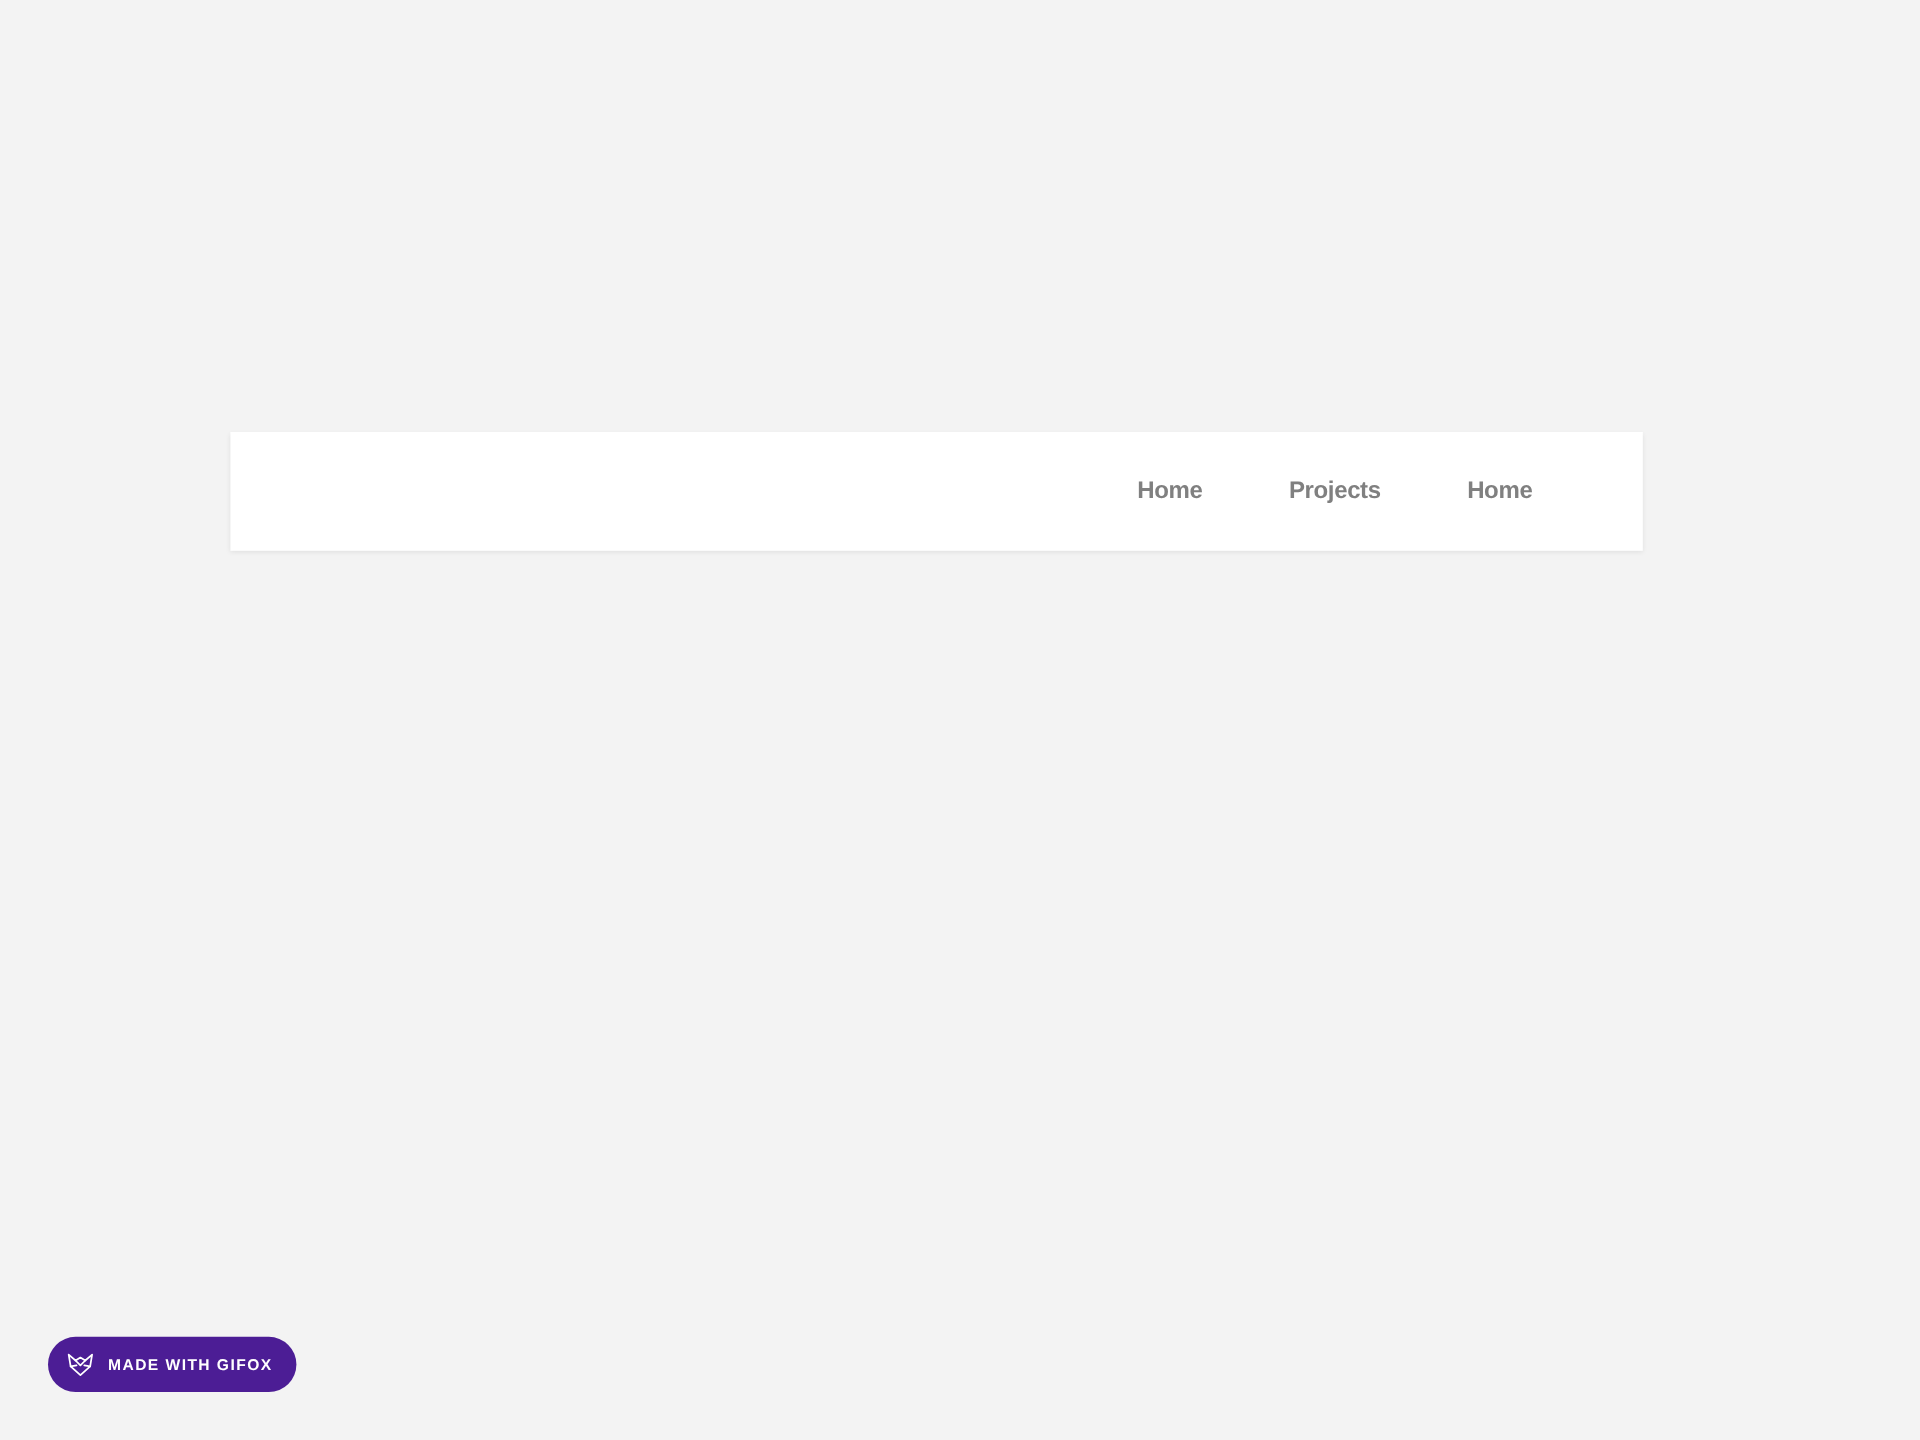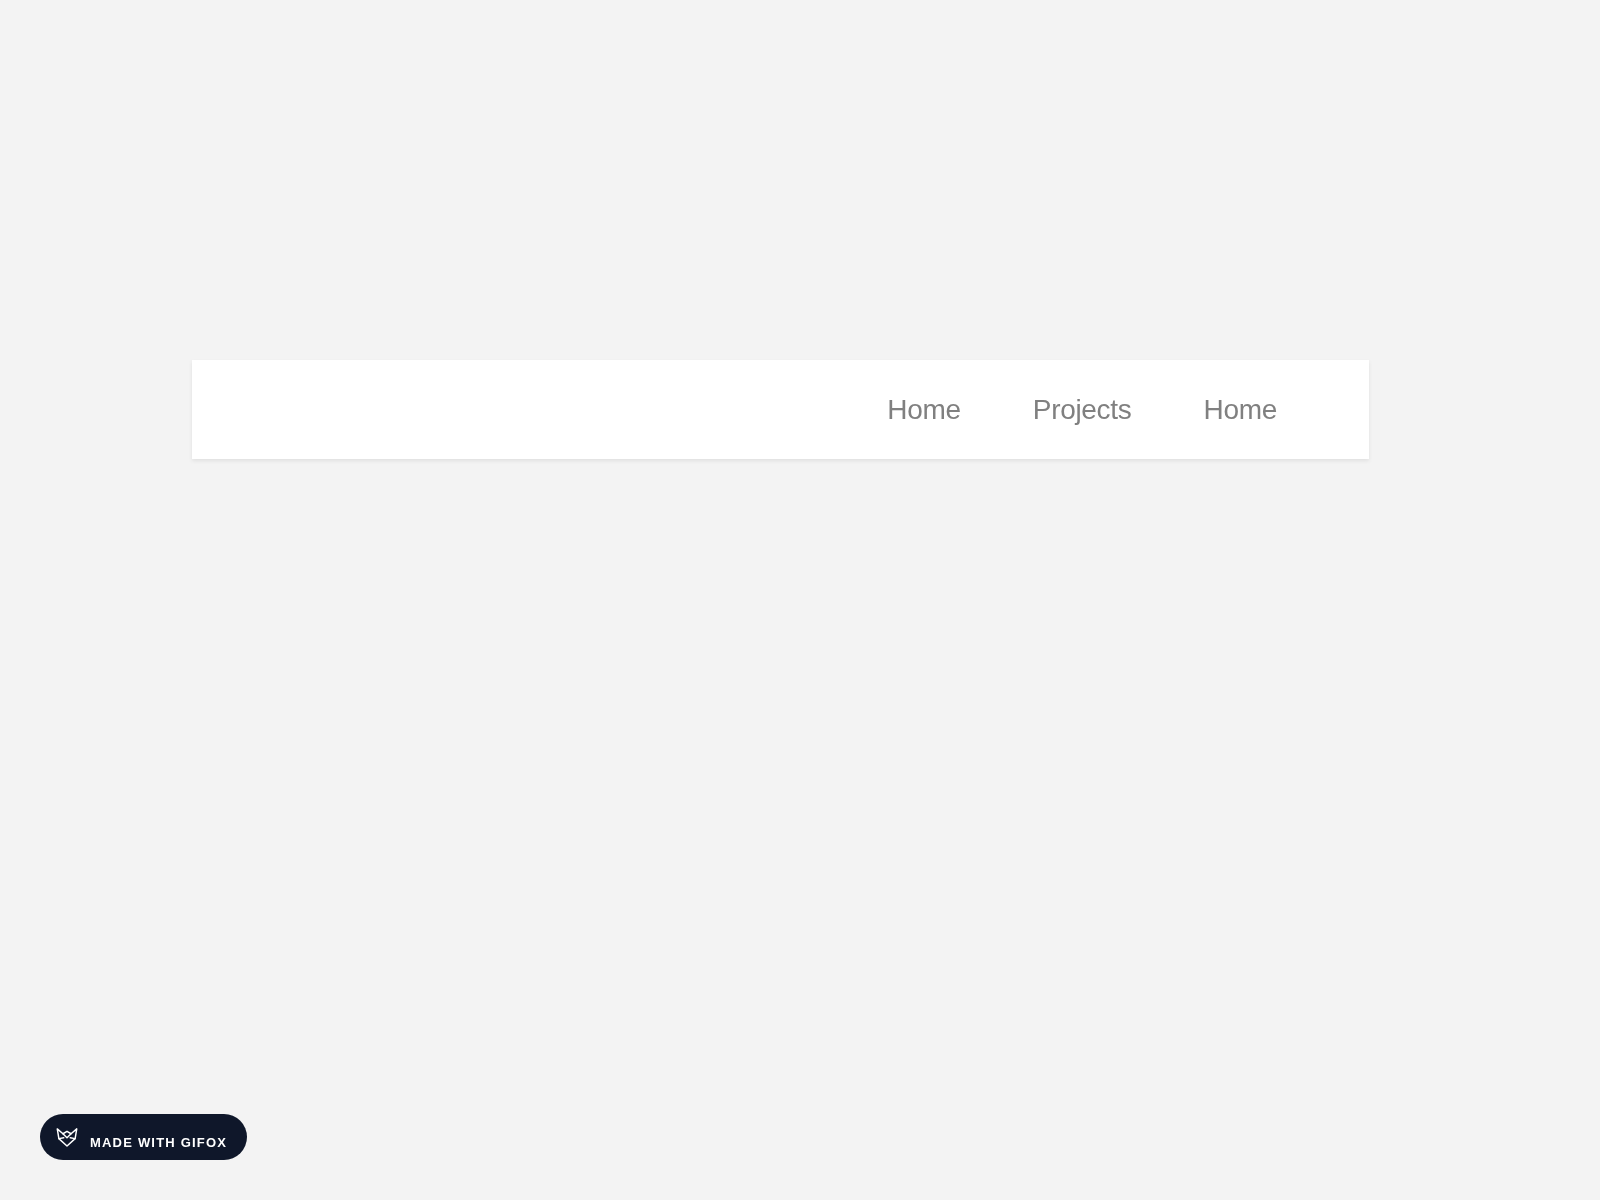--- a/index.html
+++ b/index.html
@@ -31,35 +31,35 @@
       padding-right: 92px;
     }
     
     .nav-items {
       display: flex;
       gap: 72px;
     }
     
     .nav-item {
       color: #808080;
-      font-size: 28px;
-      font-weight: 400;
+      font-size: 20px;
+      font-weight: 700;
       cursor: pointer;
       letter-spacing: -0.3px;
     }
     
     .gifox-badge {
       position: absolute;
       left: 40px;
       bottom: 40px;
-      background-color: #0f172a;
+      background-color: #4c1d95;
       border-radius: 999px;
       padding: 10px 20px 10px 14px;
       display: flex;
-      align-items: flex-end;
+      align-items: center;
       gap: 10px;
       cursor: pointer;
     }
     
     .gifox-icon {
       width: 26px;
       height: 26px;
       display: flex;
       align-items: center;
       justify-content: center;

